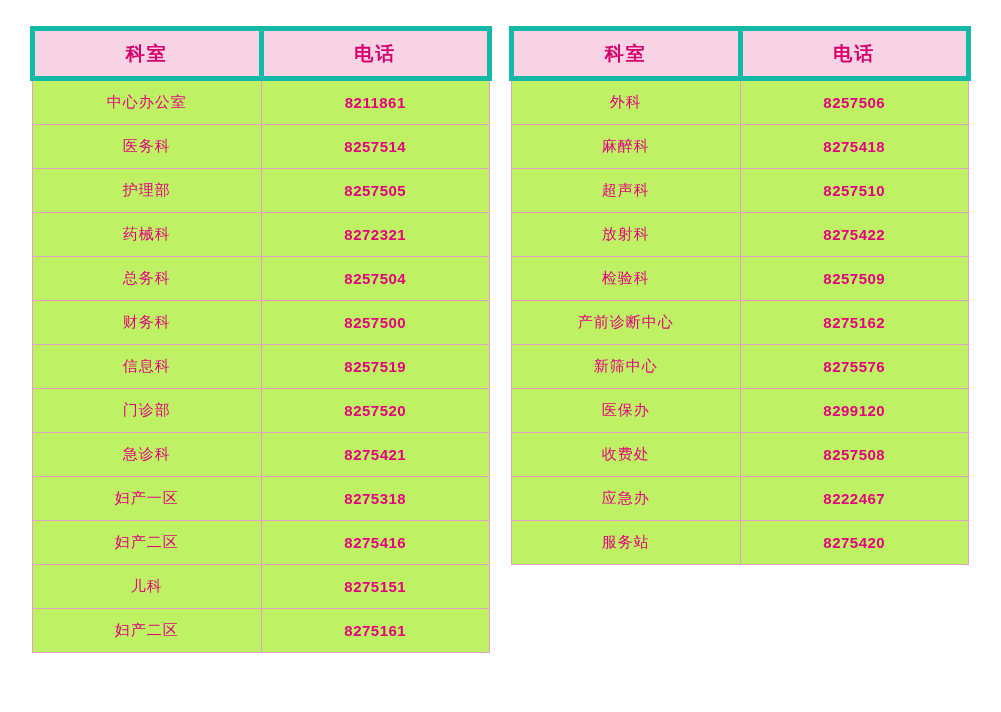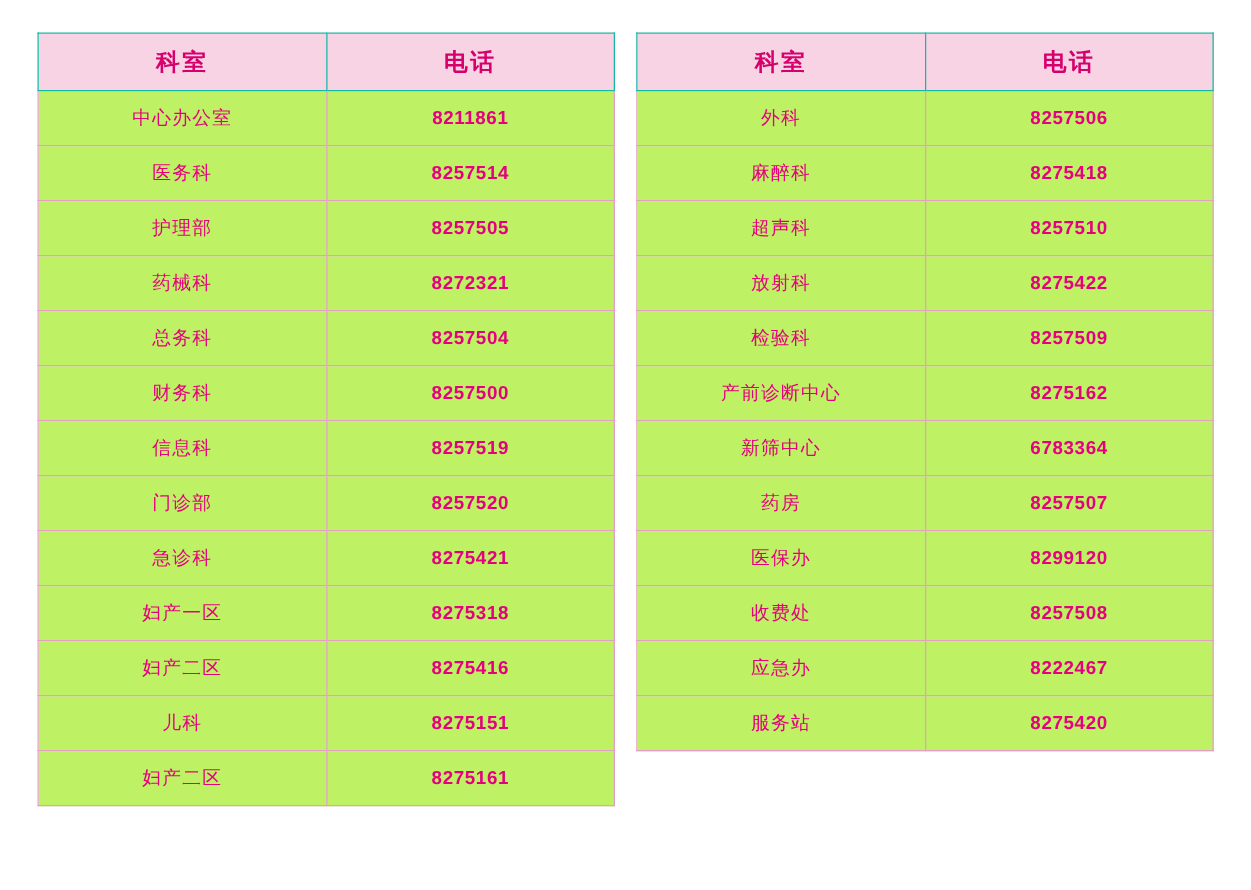--- a/index.html
+++ b/index.html
@@ -40,21 +40,21 @@
     font-weight: normal;
     padding: 0;
   }
   table.phone-table th {
     background: #f8d3e4;
     color: #d6006d;
     font-size: 19px;
     font-weight: bold;
     height: 45px;
     letter-spacing: 2px;
-    border: 1px solid #14b8a6;
+    border: 5px solid #14b8a6;
   }
   table.phone-table td {
     height: 43px;
     background: #bef264;
   }
   table.phone-table td.dept {
     letter-spacing: 1px;
   }
   table.phone-table td.tel {
     letter-spacing: 0.5px;
@@ -169,25 +169,21 @@
         <tr>
           <td class="dept">检验科</td>
           <td class="tel">8257509</td>
         </tr>
         <tr>
           <td class="dept">产前诊断中心</td>
           <td class="tel">8275162</td>
         </tr>
         <tr>
           <td class="dept">新筛中心</td>
-          <td class="tel">6783364</td>
-        </tr>
-        <tr>
-          <td class="dept">药房</td>
-          <td class="tel">8257507</td>
+          <td class="tel">8275576</td>
         </tr>
         <tr>
           <td class="dept">医保办</td>
           <td class="tel">8299120</td>
         </tr>
         <tr>
           <td class="dept">收费处</td>
           <td class="tel">8257508</td>
         </tr>
         <tr>

